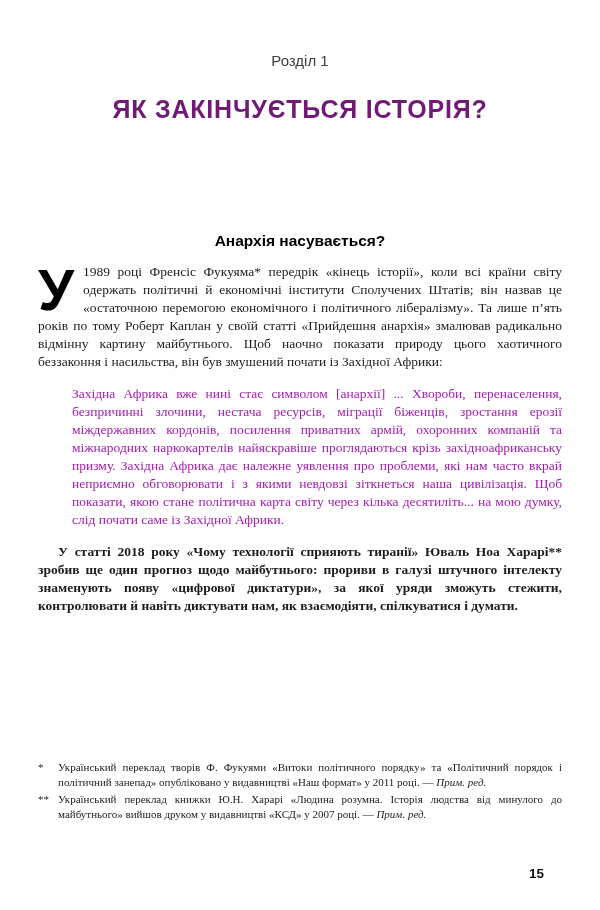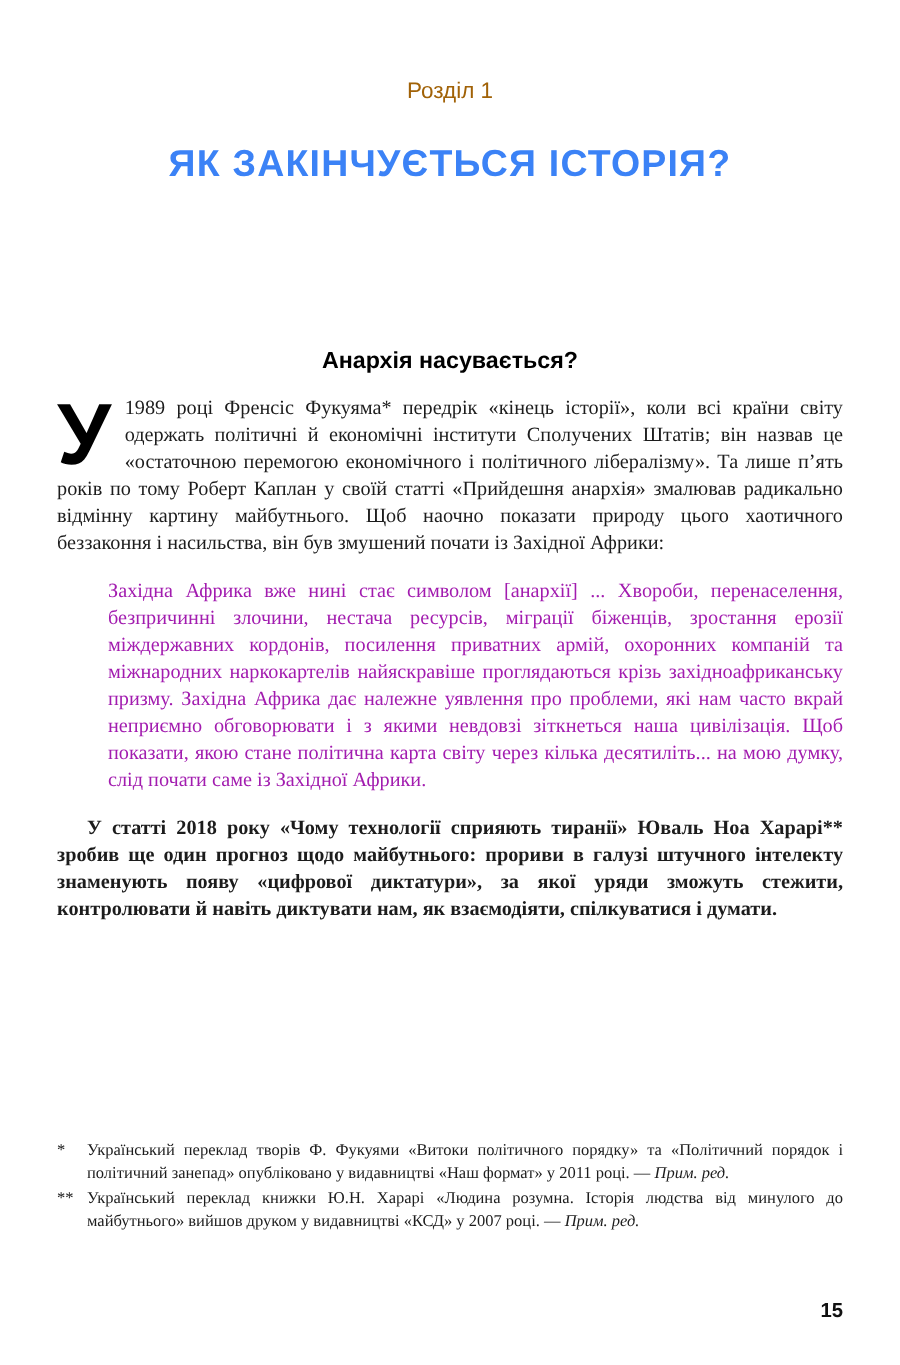--- a/index.html
+++ b/index.html
@@ -12,31 +12,31 @@
     background: #ffffff;
     color: #1c1c1c;
     font-family: "Liberation Serif", "DejaVu Serif", serif;
     padding: 40px 38px 0 38px;
     overflow: hidden;
   }
   .chapter-label {
     margin-top: 12px;
     text-align: center;
     font-size: 15px;
-    color: #a16207;
+    color: #404040;
     font-family: "Liberation Sans", sans-serif;
   }
   .title {
     margin: 26px 0 0 0;
     text-align: center;
     font-family: "Liberation Sans", "DejaVu Sans", sans-serif;
     font-weight: bold;
     font-size: 25px;
     letter-spacing: 0.8px;
-    color: #3b82f6;
+    color: #701a75;
   }
   .section-heading {
     margin: 108px 0 0 0;
     text-align: center;
     font-family: "Liberation Sans", "DejaVu Sans", sans-serif;
     font-weight: bold;
     font-size: 15.5px;
     color: #000;
   }
   .body {
@@ -82,21 +82,21 @@
     flex: 0 0 20px;
     width: 20px;
   }
   .fn-text {
     flex: 1;
     text-align: justify;
   }
   .fn-text i { }
   .page-number {
     position: absolute;
-    right: 38px;
+    right: 56px;
     top: 866px;
     font-size: 13.5px;
     font-weight: bold;
     color: #111;
     font-family: "Liberation Sans", sans-serif;
   }
 </style>
 </head>
 <body>
 

